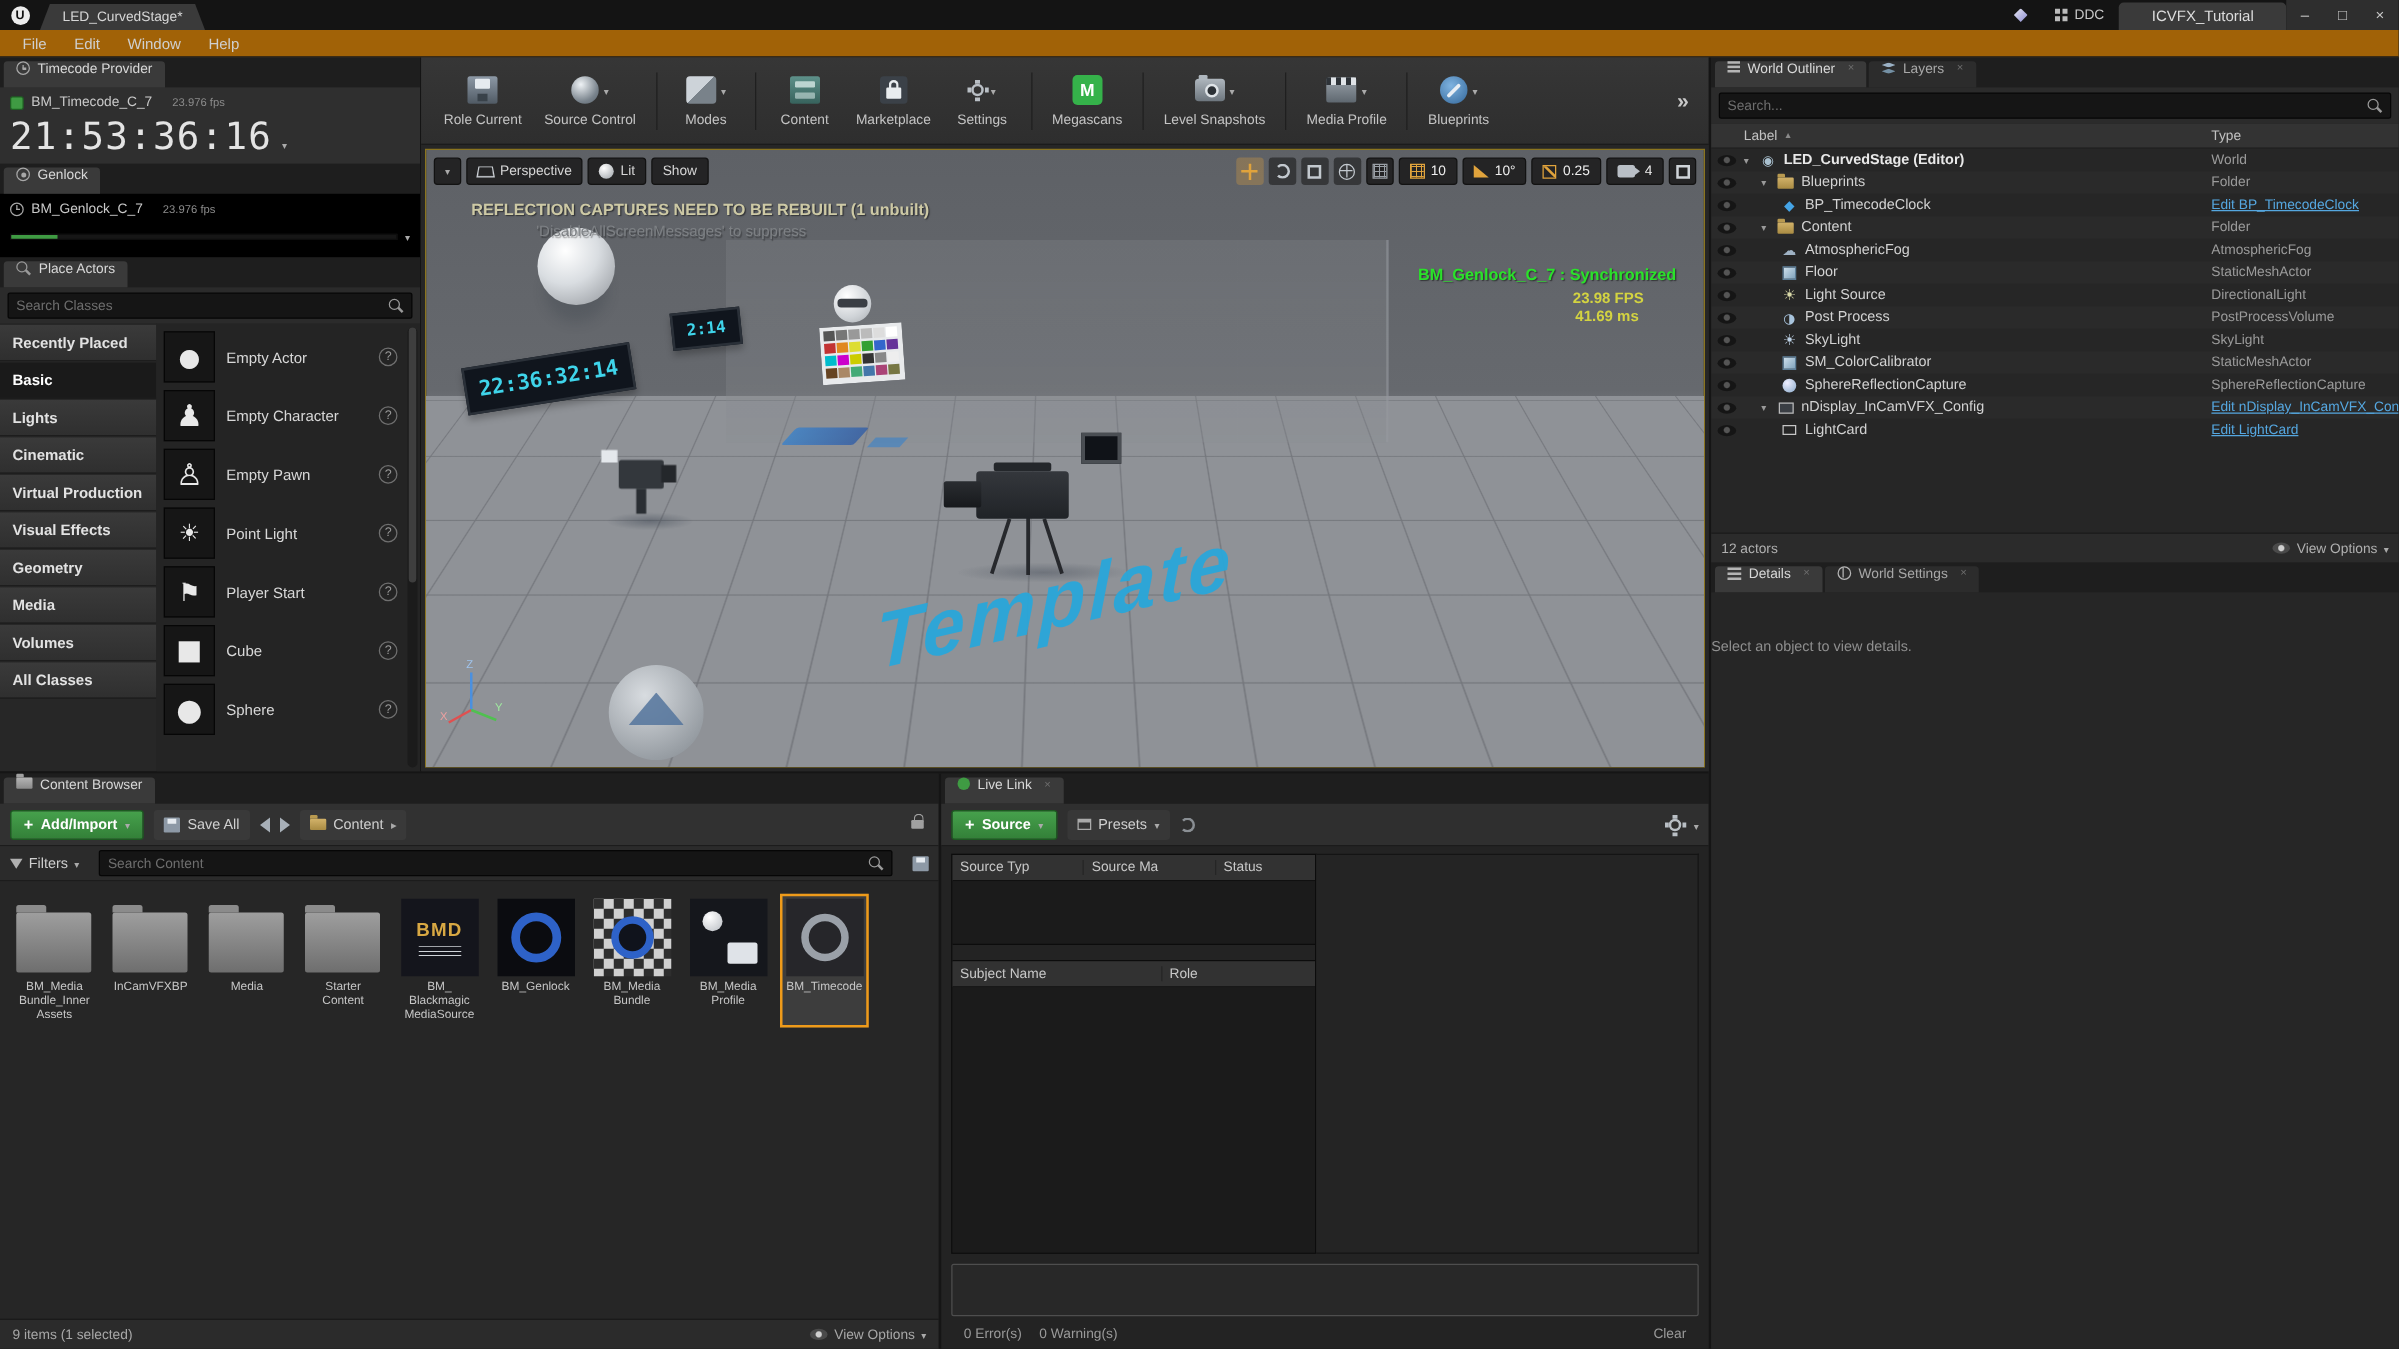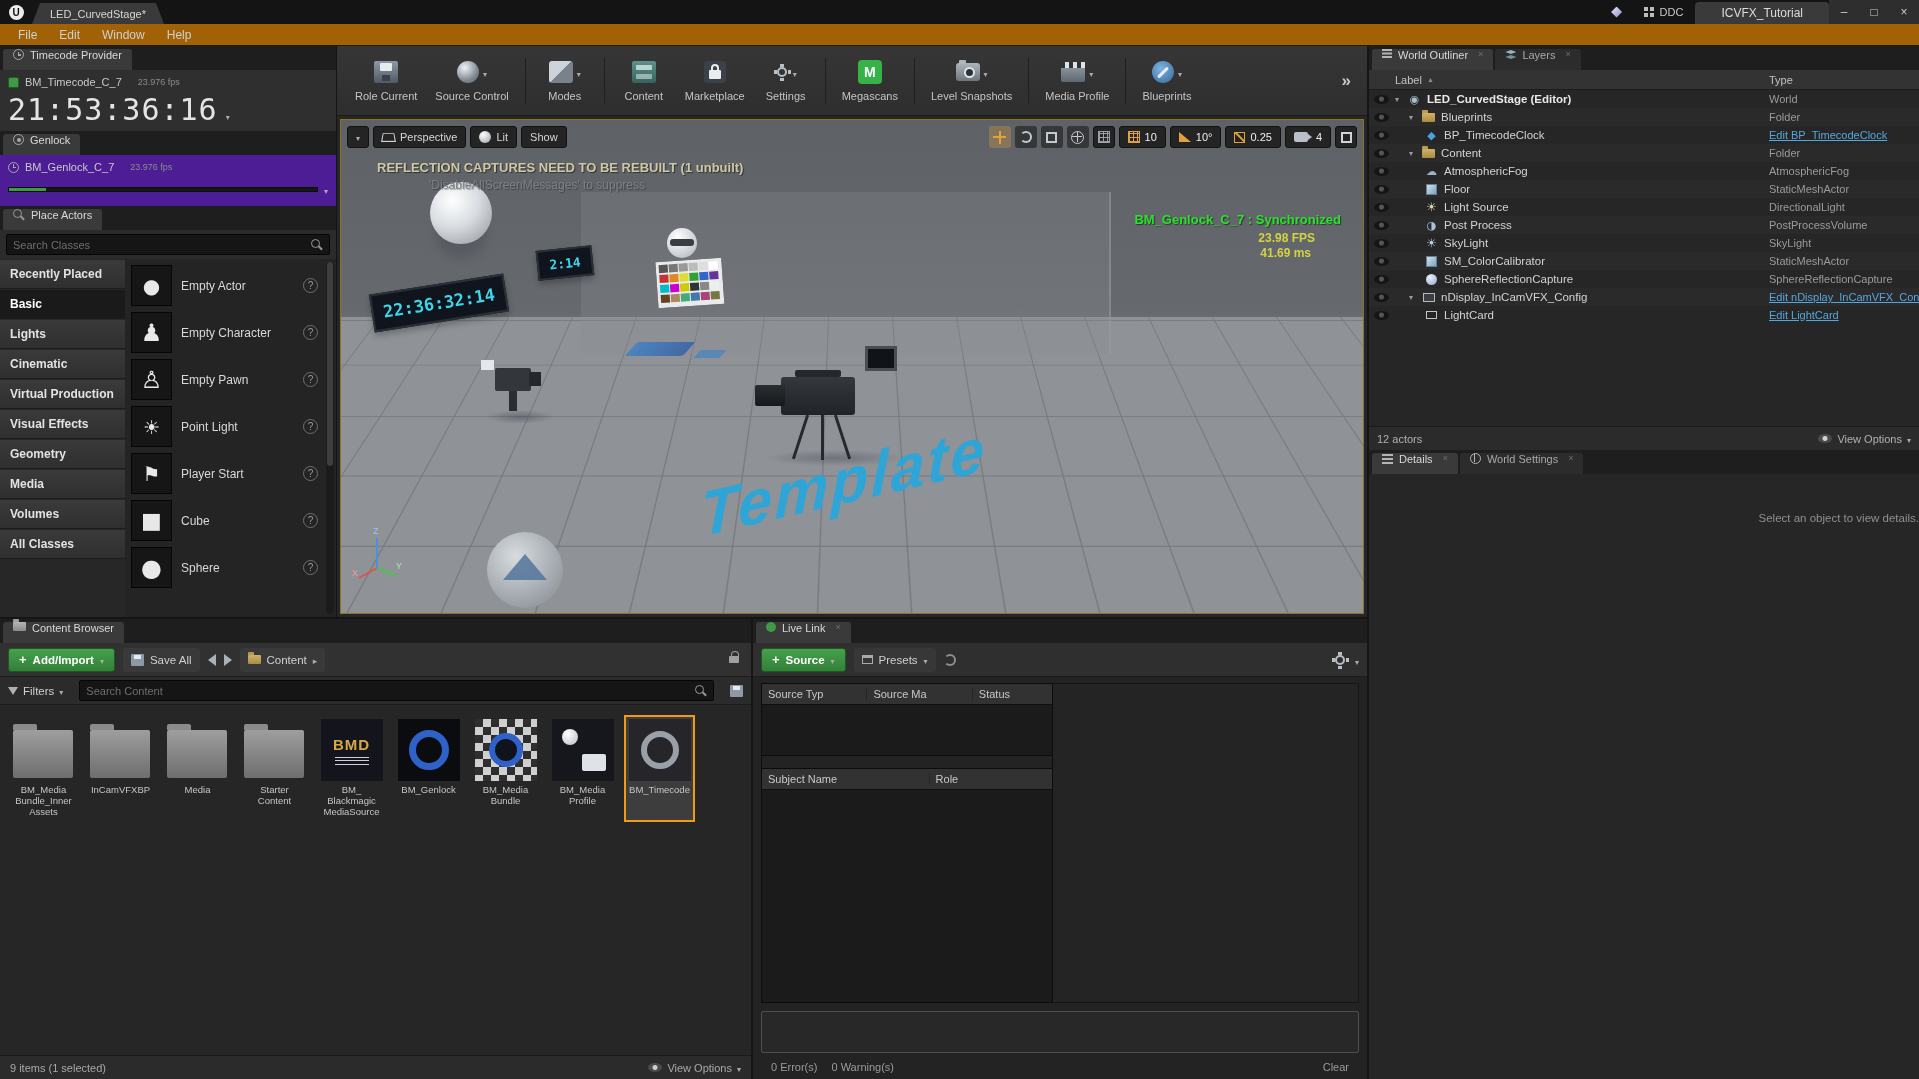--- a/index.html
+++ b/index.html
@@ -50,21 +50,21 @@
 .gear{width:10px;height:10px;border:2.5px solid #b9bfc5;border-radius:50%;position:relative;flex:none;margin:2px}
 .gear::before{content:"";position:absolute;left:1px;top:-5px;width:4px;height:3px;background:#b9bfc5;box-shadow:0 14px #b9bfc5}
 .gear::after{content:"";position:absolute;top:1px;left:-5px;width:3px;height:4px;background:#b9bfc5;box-shadow:14px 0 #b9bfc5}
 
 .tp-body{background:#2f2f2f;padding:2px 8px 4px}
 .src-row{display:flex;align-items:center;gap:6px;height:20px}
 .chip{width:11px;height:11px;border-radius:2px;background:#3f9b43;border:1px solid #1f5f23;flex:none}
 .src-name{font-size:11px;color:#c9c9c9}
 .src-fps{font-size:9px;color:#8b8b8b;margin-left:10px}
 .tc-big{font-family:"DejaVu Sans Mono",monospace;font-size:30px;color:#e4e4e4;letter-spacing:1px;display:flex;align-items:center;gap:8px}
-.gl-body{background:#4c1d95;padding:2px 8px 8px}
+.gl-body{background:#000000;padding:2px 8px 8px}
 .gl-bar-row{display:flex;align-items:center;gap:6px;margin-top:3px}
 .gl-bar{flex:1;height:5px;background:#161616;border:1px solid #0d0d0d;position:relative}
 .gl-fill{position:absolute;left:0;top:0;bottom:0;width:12%;background:#3f9b43}
 
 .pa-panel{flex:1;display:flex;flex-direction:column;min-height:0}
 .pa-search-row{padding:4px 6px;background:#2b2b2b}
 .searchbox{display:flex;align-items:center;background:#151515;border:1px solid #060606;border-radius:2px;height:21px;padding:0 6px;gap:6px}
 .searchbox input{flex:1;background:transparent;border:0;outline:0;color:#cfcfcf;font-size:11px;min-width:0}
 .searchbox input::placeholder{color:#6e6e6e}
 .pa-body{flex:1;display:flex;min-height:0;background:#242424}
@@ -206,21 +206,21 @@
 .ic-cam{width:12px;height:8px;background:#b9bfc5;border-radius:1px;position:relative}
 .ic-cam::before{content:"";position:absolute;right:-4px;top:1px;border-left:4px solid #b9bfc5;border-top:3px solid transparent;border-bottom:3px solid transparent}
 .ic-card{width:11px;height:8px;border:1.5px solid #c5c5c5}
 .ficon{width:13px;height:9px;background:linear-gradient(#d2b269,#a98b43);border-radius:1px;position:relative;flex:none}
 .ficon::before{content:"";position:absolute;top:-3px;left:0;width:6px;height:3px;background:#b99a50;border-radius:1px 1px 0 0}
 .ficon.gray{background:linear-gradient(#b5b5b5,#8a8a8a)}
 .ficon.gray::before{background:#a0a0a0}
 
 .details{flex:1;display:flex;flex-direction:column;min-height:0}
 .d-body{flex:1;background:#262626}
-.d-msg{margin-top:38px;text-align:right;color:#8f8f8f;font-size:11.5px}
+.d-msg{margin-top:38px;text-align:left;color:#8f8f8f;font-size:11.5px}
 .ic-details{width:11px;height:11px;position:relative}
 .ic-details::before{content:"";position:absolute;left:0;right:0;top:1px;height:1.5px;background:#b5b5b5;box-shadow:0 4px #b5b5b5,0 8px #b5b5b5}
 .ic-globe{width:11px;height:11px;border:1.5px solid #b5b5b5;border-radius:50%;position:relative}
 .ic-globe::before{content:"";position:absolute;left:3.5px;top:0;width:1px;height:8px;background:#b5b5b5}
 .ic-layers{width:11px;height:11px;position:relative}
 .ic-layers::before{content:"";position:absolute;left:0;top:1px;width:11px;height:4px;background:#9ab0c4;clip-path:polygon(50% 0,100% 50%,50% 100%,0 50%)}
 .ic-layers::after{content:"";position:absolute;left:0;top:6px;width:11px;height:4px;background:#7490a4;clip-path:polygon(50% 0,100% 50%,50% 100%,0 50%)}
 .ic-list::before{content:"";display:block;width:10px;height:1.5px;background:#b5b5b5;box-shadow:0 3.5px #b5b5b5,0 7px #b5b5b5}
 
 .cbrowser{width:751px;display:flex;flex-direction:column;background:#262626;min-height:0;flex:none}
@@ -806,20 +806,26 @@
               <span class="ic-list"></span>
               <span>World Outliner</span>
               <span class="tabx">×</span>
             </div>
           <div class="ptab">
               <span class="ic-layers"></span>
               <span>Layers</span>
               <span class="tabx">×</span>
             </div>
         </div>
+        <div class="o-search-row">
+          <div class="searchbox">
+            <input placeholder="Search..." style="">
+            <span class="mag"></span>
+          </div>
+        </div>
         <div class="o-colhead">
           <span class="c1">
               <span>Label</span>
               <span style="font-size:7px;color:#8a8a8a">▲</span>
             </span>
           <span class="c2">Type</span>
         </div>
         <div class="o-rows">
           <div class="o-row">
               <span class="o-eye"></span>

